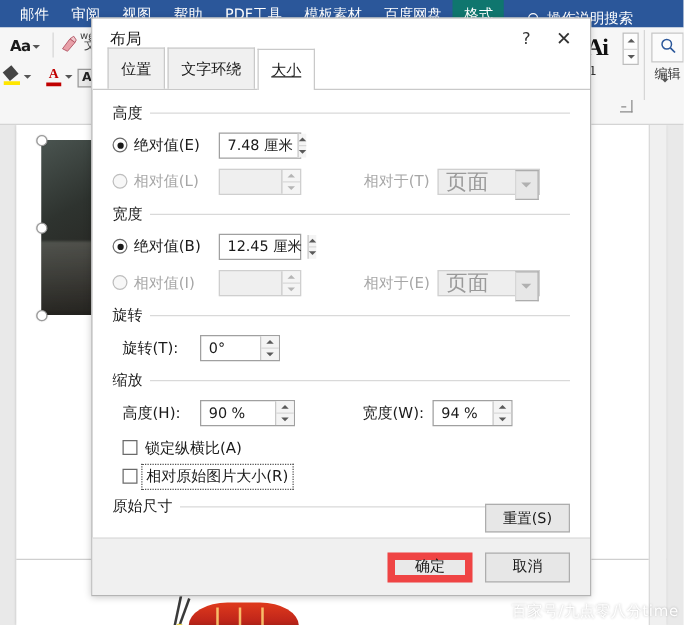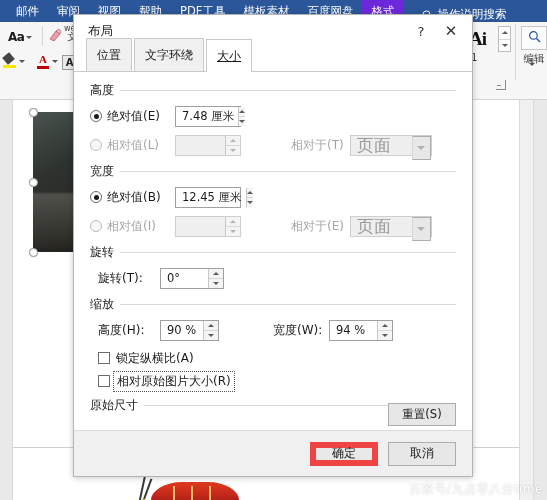--- a/index.html
+++ b/index.html
@@ -19,21 +19,21 @@
     position: absolute; left: 0; top: 0; width: 547px; height: 22px;
     background: #2b579a; display: flex; align-items: stretch;
     font-size: 11.5px; color: #ffffff; white-space: nowrap;
   }
   .rtab {
     display: flex; align-items: center; justify-content: center;
     padding: 0 9px; height: 22px; cursor: default;
   }
   .rtab.partial { padding: 0 3px 0 4px; }
   .rtab.active { background: #204river; }
-  .rtab.active { background: #6d28d9; font-weight: normal; }
+  .rtab.active { background: #0f766e; font-weight: normal; }
   .rtab-tell { display: flex; align-items: flex-end; gap: 5px; padding: 0 18px; }
   .bulb { display: inline-block; width: 11px; height: 12px; position: relative; }
   .bulb svg { display: block; }
 
   
   .ribbon-body {
     position: absolute; left: 0; top: 22px; width: 547px; height: 78px;
     background: #f6f6f6; border-bottom: 1px solid #d4d4d4;
   }
   .ribbon-left { position: absolute; left: 0; top: 0; width: 78px; height: 78px; }
@@ -504,21 +504,21 @@
       </div>
 
       <div class="grp">
         <div class="grp-head">
           <span class="lbl">缩放</span>
           <span class="rule"></span>
         </div>
 
         <div class="row">
           <span class="rowlabel" style="width:70px; padding-left:8px;">高度(H):</span>
-          <span class="field" style="width:59px;">
+          <span class="field" style="width:76px;">
             <span class="val">90 %</span>
             <span class="spin">
               <span class="s">
                   <span class="arr-up"></span>
                 </span>
               <span class="s">
                   <span class="arr-dn"></span>
                 </span>
             </span>
           </span>

